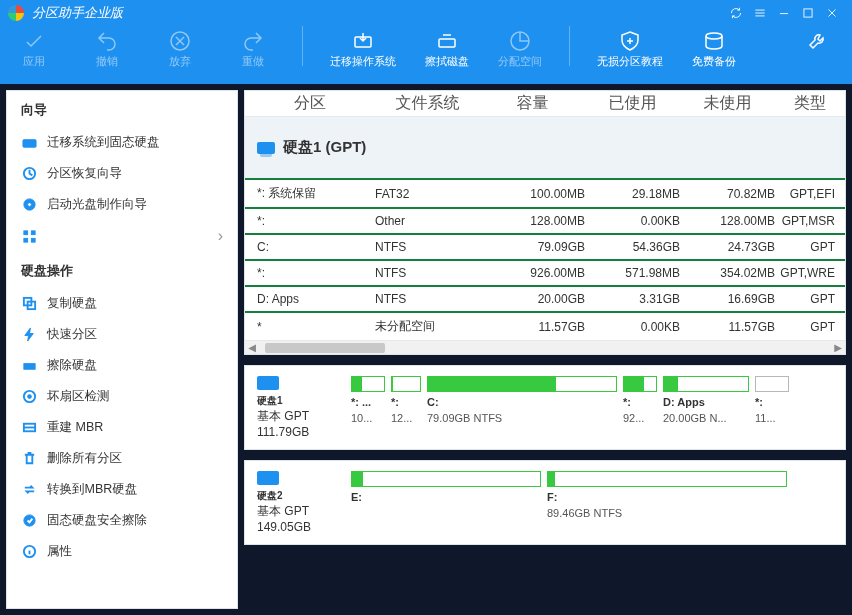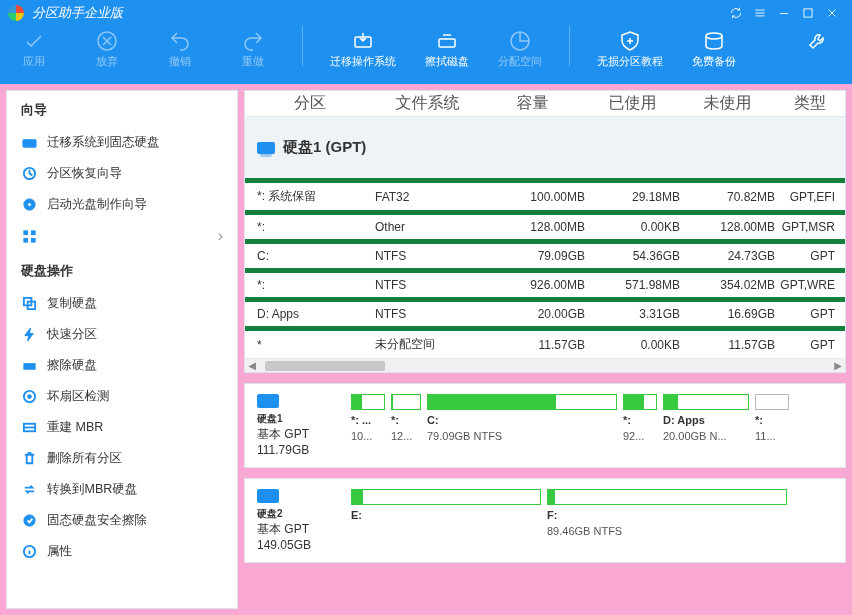--- a/index.html
+++ b/index.html
@@ -9,35 +9,35 @@
 .titlebar .title { flex: 1; font-size: 13px; font-style: italic; }
 .titlebar .winbtn { width: 24px; height: 24px; display: flex; align-items: center; justify-content: center; cursor: pointer; }
 .titlebar .winbtn svg { width: 14px; height: 14px; stroke: #fff; fill: none; stroke-width: 1.5; }
 .toolbar { height: 58px; background: #1e90f0; display: flex; align-items: flex-start; padding: 0 6px; gap: 17px; }
 .tbtn { flex: 0 0 auto; min-width: 56px; display: flex; flex-direction: column; align-items: center; justify-content: center; color: #fff; font-size: 11px; cursor: pointer; padding: 2px 6px; }
 .tbtn.disabled { opacity: 0.5; }
 .tbtn .ic { height: 26px; display: flex; align-items: center; justify-content: center; }
 .tbtn svg { width: 24px; height: 24px; stroke: #fff; fill: none; stroke-width: 1.5; }
 .sep { width: 1px; height: 40px; background: rgba(255,255,255,0.3); margin: 0 4px; }
 .toolspacer { flex: 1; }
-.body { display: flex; height: 531px; background: #f9a8d4; justify-content: flex-end; }
+.body { display: flex; height: 531px; background: #0f172a; justify-content: flex-end; }
 .sidebar { width: 232px; background: #fff; border-right: 1px solid #dde4ea; overflow: hidden; margin: 6px 0 6px 6px; border: 1px solid #dde4ea; }
 .section-h { padding: 10px 14px 8px; font-weight: bold; font-size: 13px; color: #333; }
 .srow { display: flex; align-items: center; padding: 7px 14px; cursor: pointer; font-size: 12.5px; color: #333; }
 .srow .sic { width: 16px; height: 16px; margin-right: 10px; display: flex; align-items: center; justify-content: center; }
 .srow .sic svg { width: 15px; height: 15px; fill: #1e90f0; stroke: #1e90f0; }
 .srow.has-arrow::after { content: "›"; margin-left: auto; color: #999; font-size: 16px; }
 .main { flex: 1; display: flex; flex-direction: column; margin: 6px 6px 6px 6px; }
 .table-wrap { background: #fff; border: 1px solid #dde4ea; flex: 0 0 auto; }
 .thead { display: flex; border-bottom: 1px solid #e4e9ee; height: 26px; align-items: center; }
 .thead .th { font-size: 16px; color: #555; text-align: center; padding: 0 4px; }
 .diskhead { background: #eef3f7; padding: 21px 12px; display: flex; align-items: center; font-size: 15px; font-weight: bold; }
 .diskhead .di { width: 18px; height: 12px; background: #1e90f0; border-radius: 2px; margin-right: 8px; position: relative; }
 .diskhead .di::after { content: ""; position: absolute; left: 3px; right: 3px; bottom: -3px; height: 3px; background: #9ec9ef; border-radius: 0 0 2px 2px; }
-.trow { display: flex; align-items: center; padding: 5px 0; font-size: 12px; border-top: 5px solid #15803d; }
+.trow { display: flex; align-items: center; padding: 5px 0; font-size: 12px; border-top: 2px solid #15803d; }
 .c-part { width: 130px; padding-left: 12px; text-align: left; }
 .c-fs { width: 105px; text-align: left; }
 .c-cap { width: 105px; text-align: right; }
 .c-used { width: 95px; text-align: right; }
 .c-free { width: 95px; text-align: right; padding-left: 11px; }
 .c-type { width: 70px; text-align: right; padding-right: 10px; }
 .scrollbar-h { height: 14px; background: #f1f1f1; border-top: 1px solid #e4e9ee; display: flex; align-items: center; }
 .scrollbar-h .thumb { height: 10px; width: 120px; background: #c8c8c8; border-radius: 2px; margin-left: 6px; }
 .scrollbar-h .arr { width: 14px; text-align: center; color: #888; font-size: 10px; }
 .disks { margin-top: 10px; display: flex; flex-direction: column; gap: 10px; }
@@ -93,33 +93,33 @@
       <div class="ic">
         <svg viewBox="0 0 24 24">
           <path d="M5 13l4 4L19 7"></path>
         </svg>
       </div>
       <span>应用</span>
     </div>
   <div class="tbtn disabled">
       <div class="ic">
         <svg viewBox="0 0 24 24">
+          <path d="M9 14l-5-5 5-5M4 9h10a6 6 0 0 1 0 12h-2"></path>
+        </svg>
+      </div>
+      <span>撤销</span>
+    </div>
+  <div class="tbtn disabled">
+      <div class="ic">
+        <svg viewBox="0 0 24 24">
           <circle cx="12" cy="12" r="9"></circle>
           <path d="M8 8l8 8M16 8l-8 8"></path>
         </svg>
       </div>
       <span>放弃</span>
-    </div>
-  <div class="tbtn disabled">
-      <div class="ic">
-        <svg viewBox="0 0 24 24">
-          <path d="M9 14l-5-5 5-5M4 9h10a6 6 0 0 1 0 12h-2"></path>
-        </svg>
-      </div>
-      <span>撤销</span>
     </div>
   <div class="tbtn disabled">
       <div class="ic">
         <svg viewBox="0 0 24 24">
           <path d="M15 14l5-5-5-5M20 9H10a6 6 0 0 0 0 12h2"></path>
         </svg>
       </div>
       <span>重做</span>
     </div>
   <div class="sep"></div>

